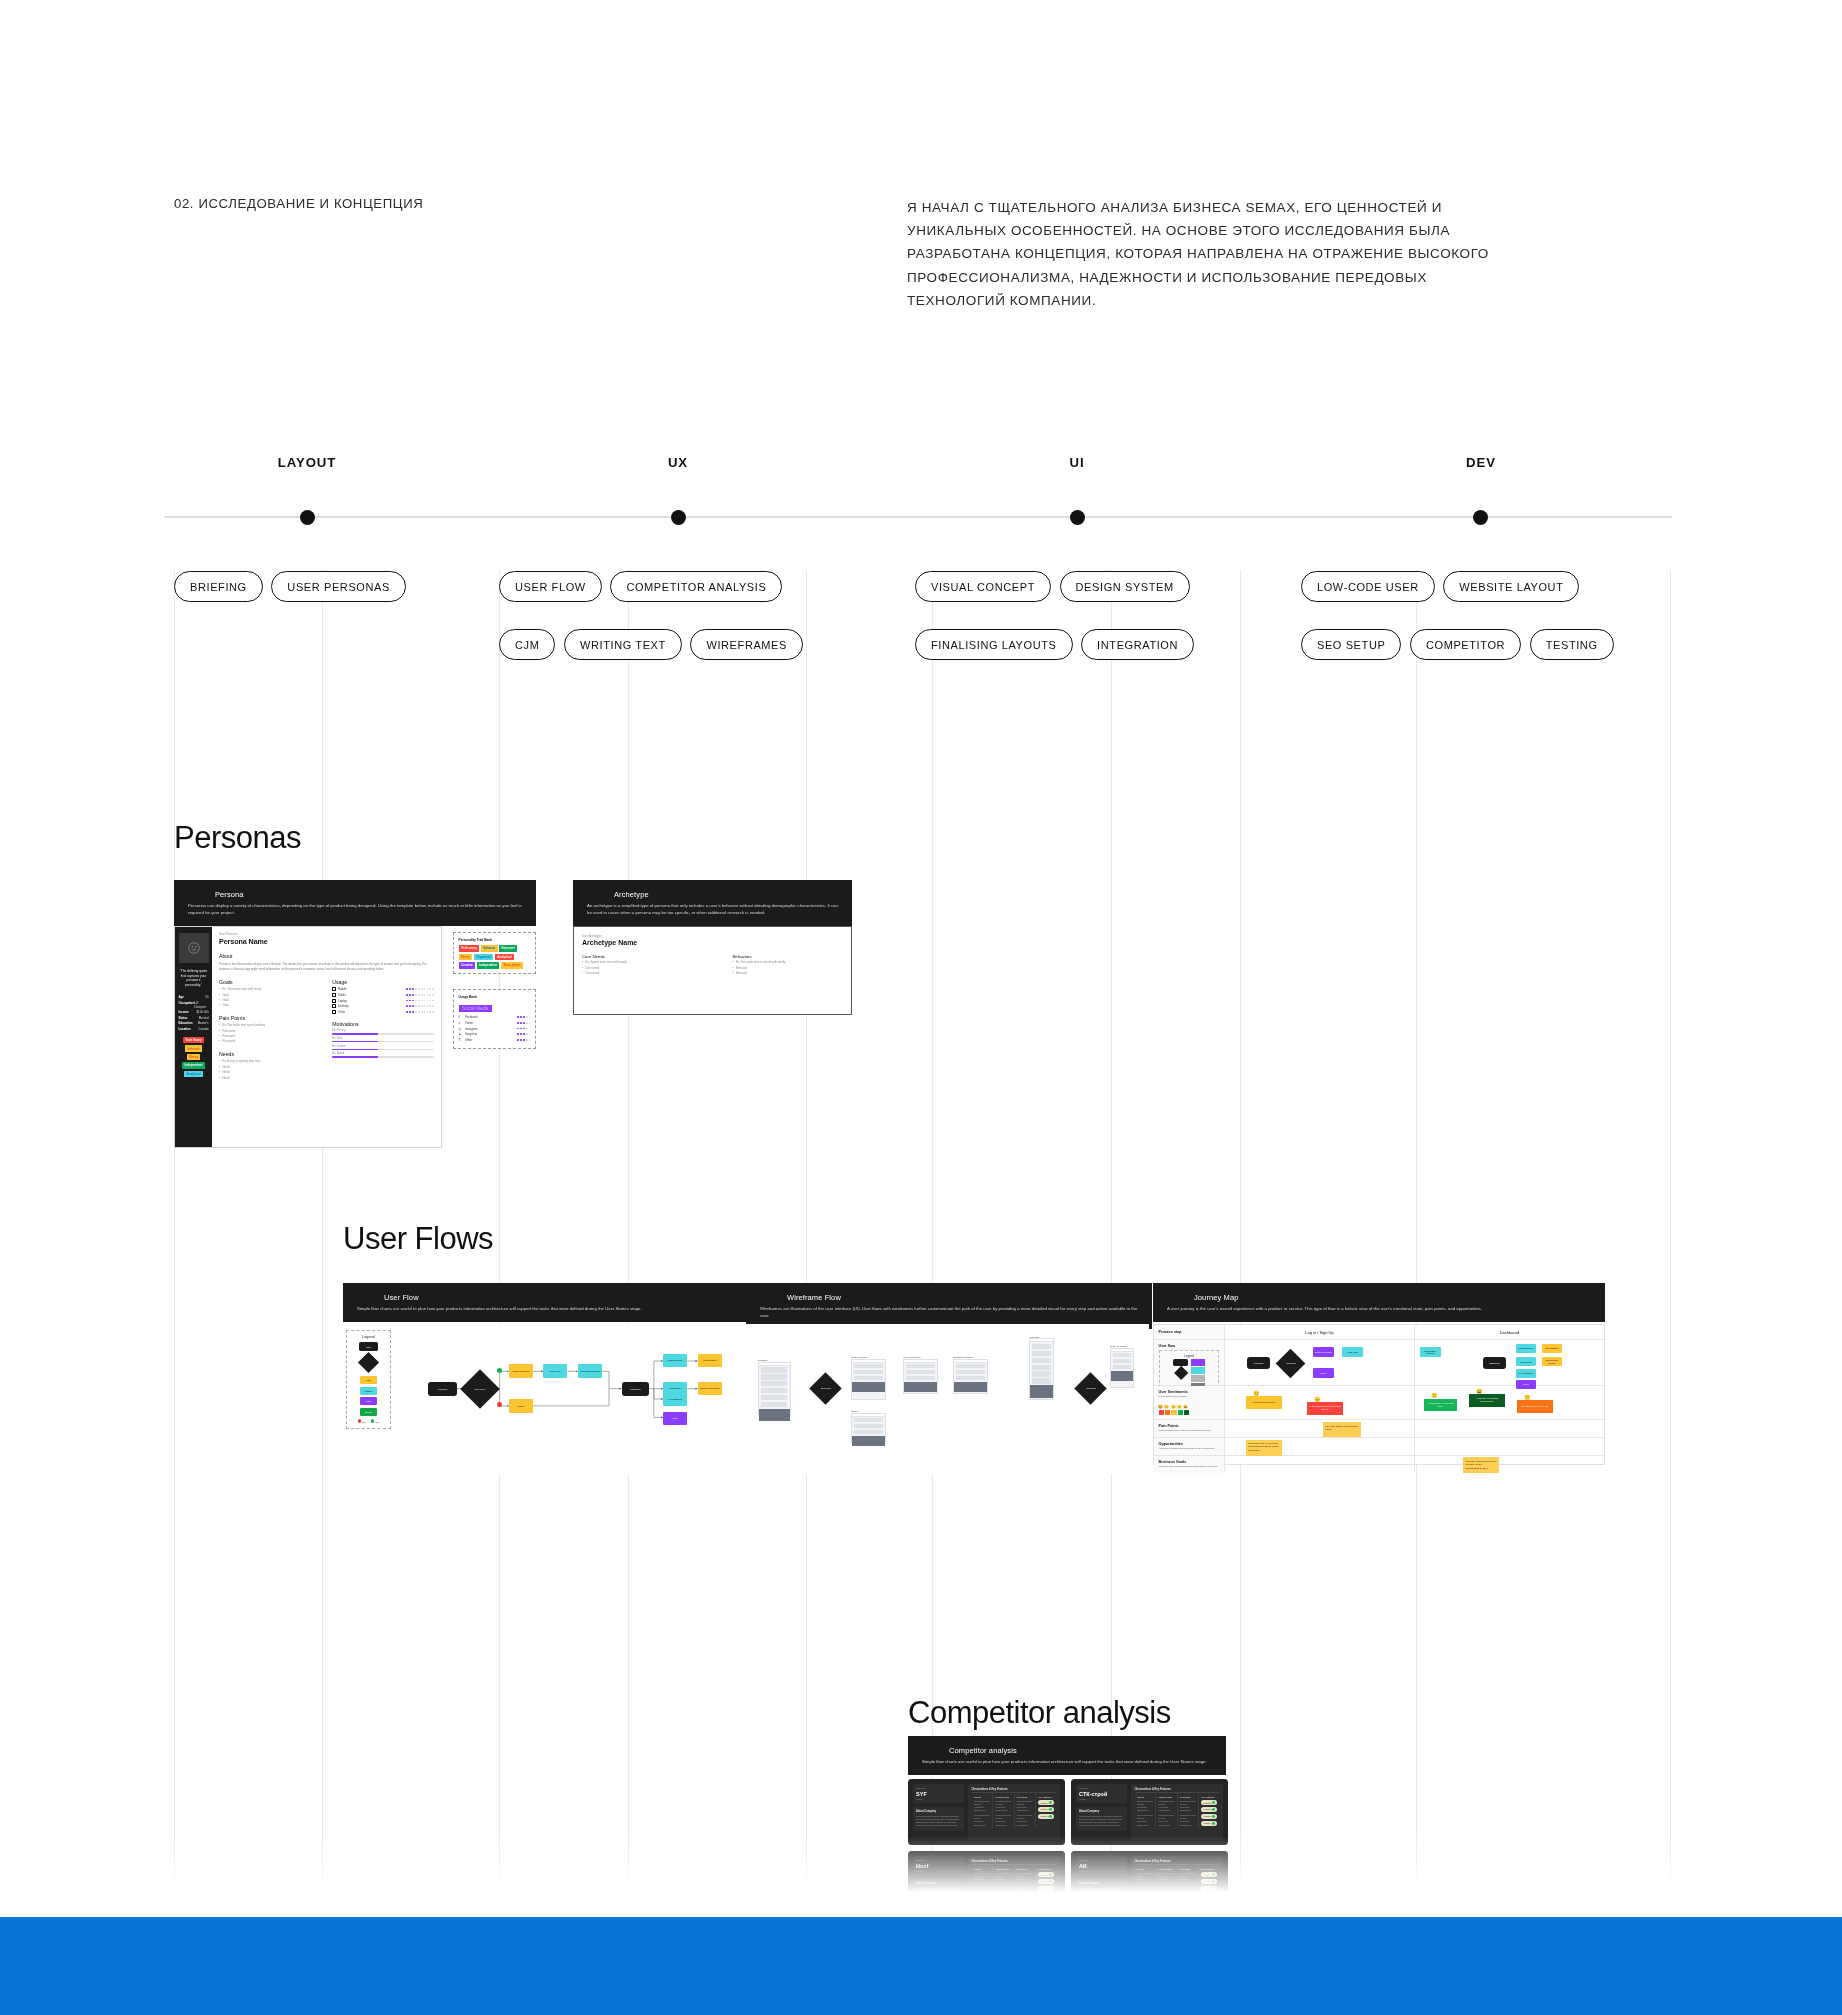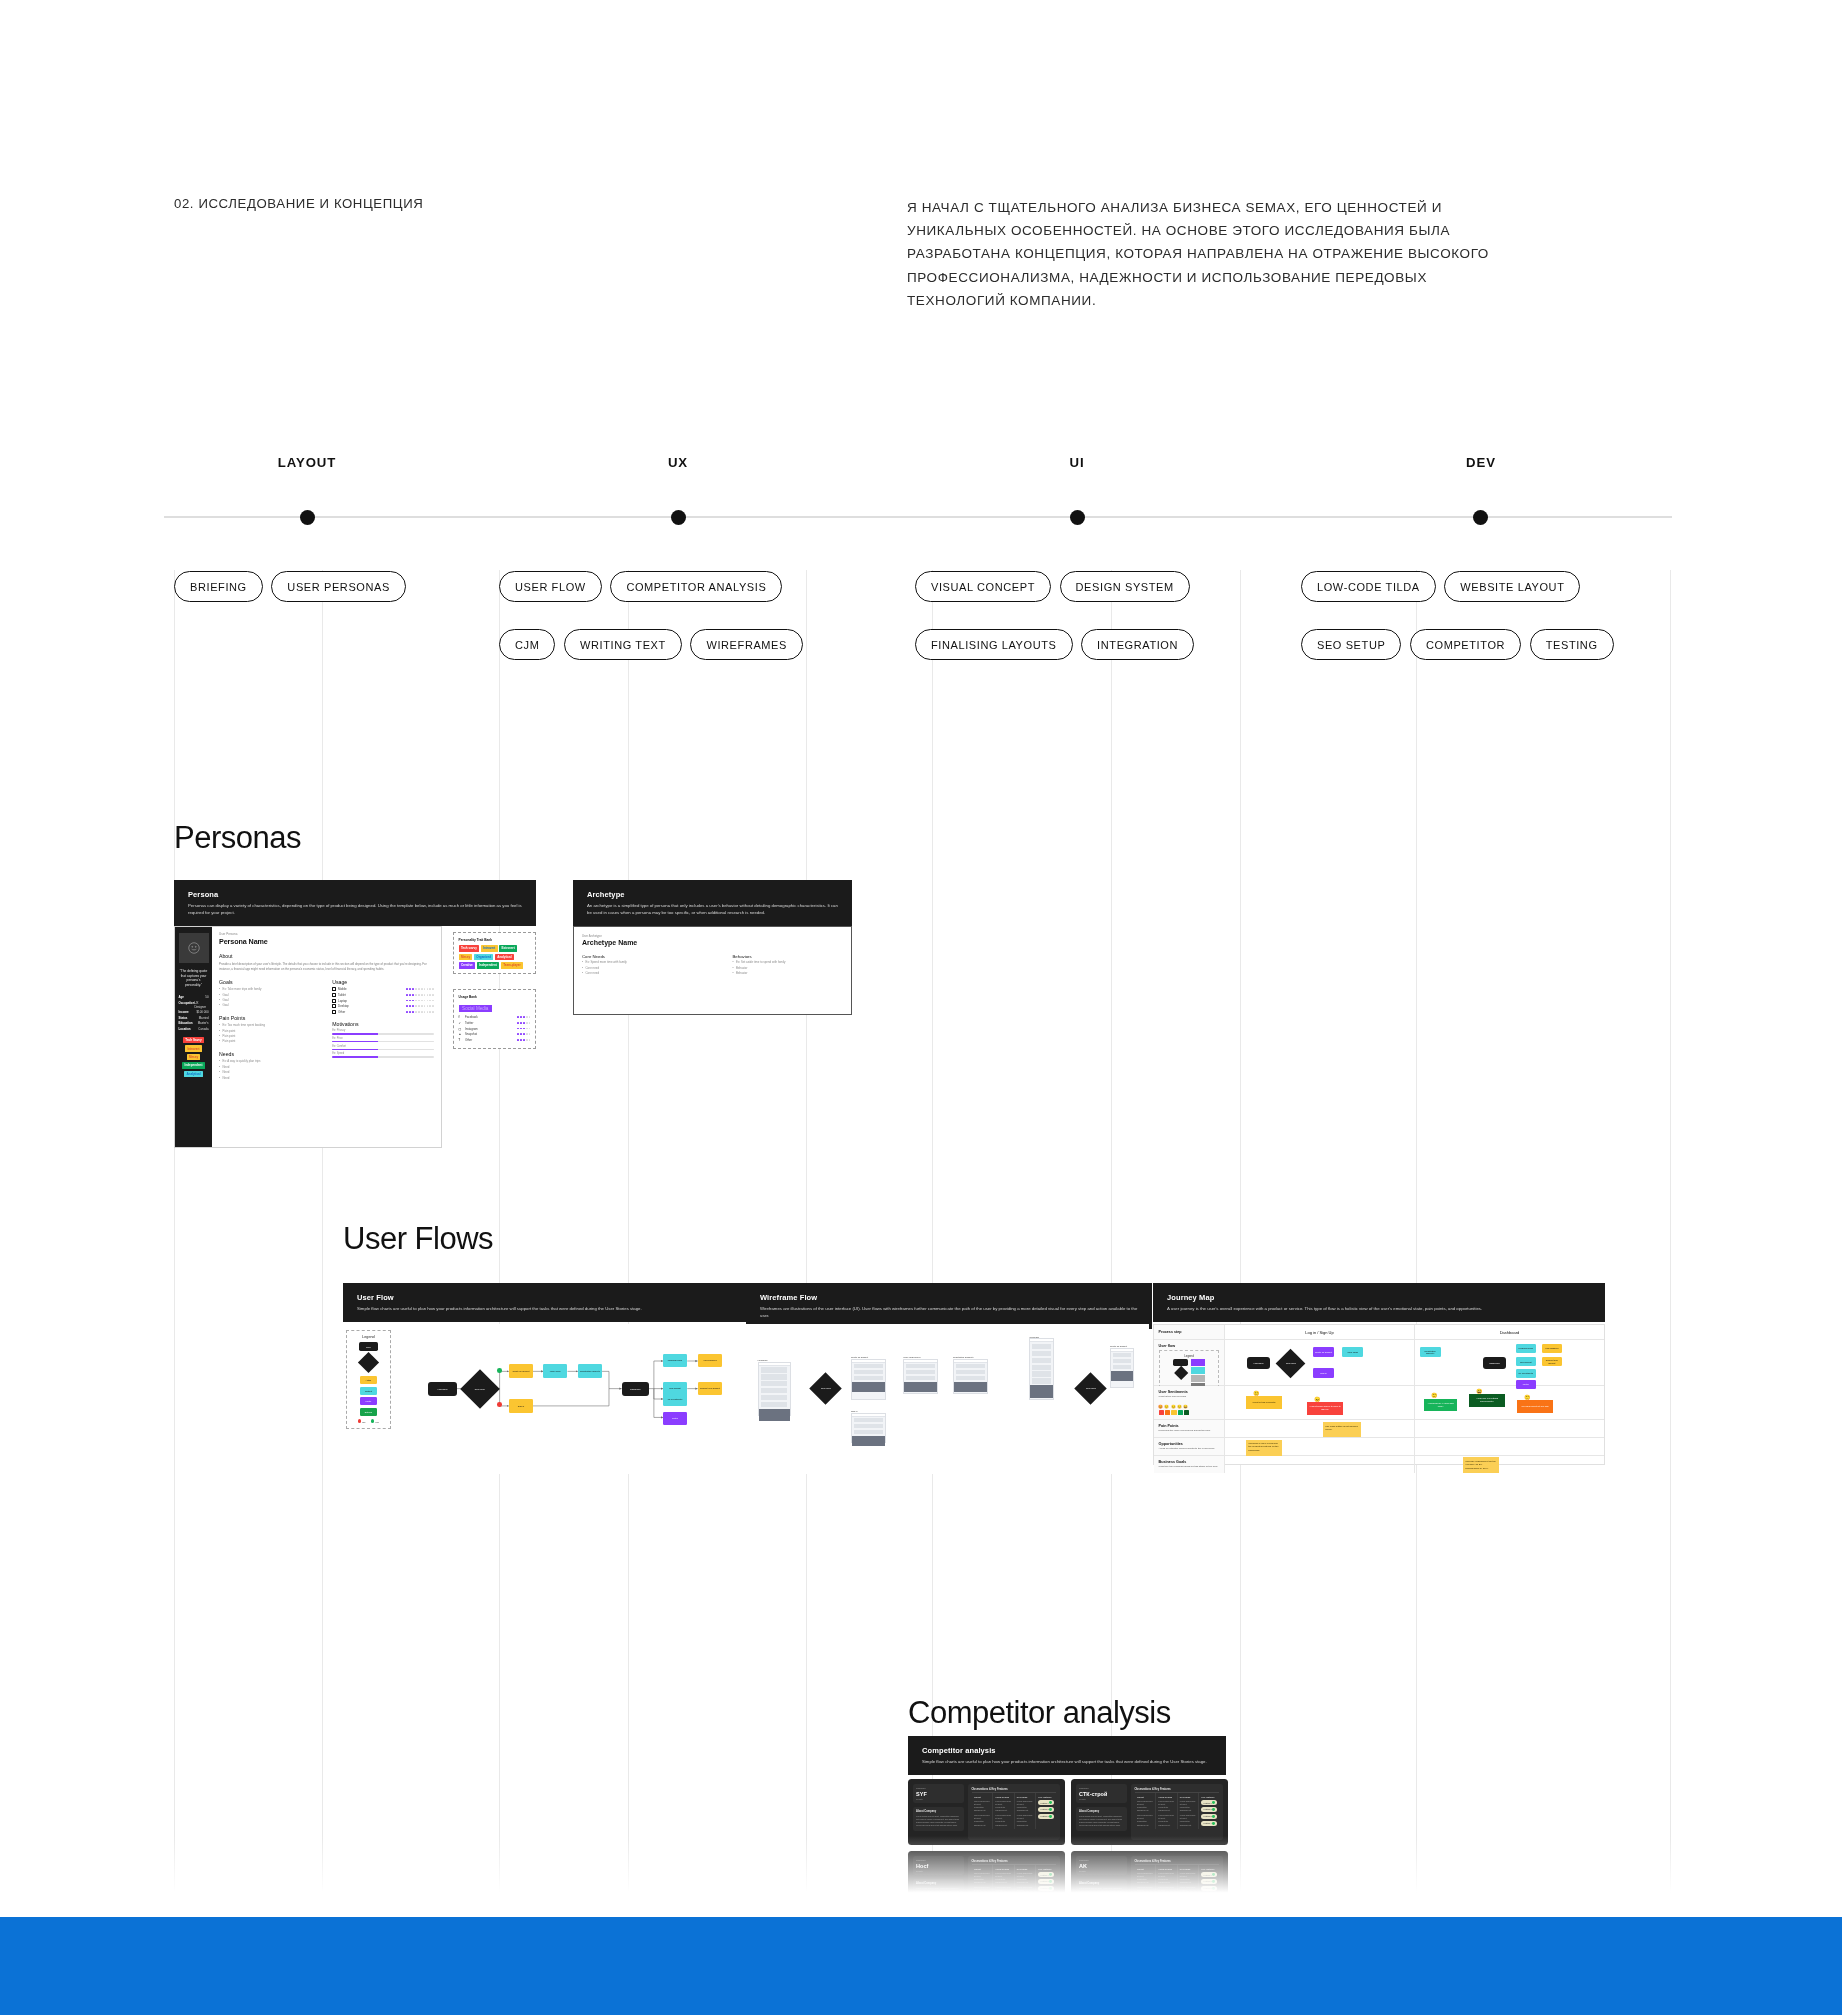--- a/index.html
+++ b/index.html
@@ -36,21 +36,21 @@
     border:0.9px solid #111; border-radius:23px;
     padding:8.6px 15px; font-size:11px; letter-spacing:0.6px;
     color:#111; background:#fff; white-space:nowrap; font-weight:400;
   }
 
   
   .sec-title { position:absolute; font-size:31px; font-weight:400; letter-spacing:-0.5px; color:#111; }
 
   
   .darkhead { position:absolute; background:#1b1b1b; color:#fff; padding:9.8px 14px; }
-  .darkhead .dh-t { font-size:7.5px; font-weight:700; letter-spacing:0.1px; margin-bottom:3.5px;}
+  .darkhead .dh-t { font-size:7.5px; font-weight:400; letter-spacing:0.1px; margin-bottom:3.5px;margin-left:27px;}
   .darkhead .dh-d { font-size:4.3px; line-height:1.65; color:#d7d7d7; font-weight:400;}
 
   
   .persona-card { position:absolute; display:flex; background:#fff; border:0.6px solid #d2d2d2; }
   .p-left { width:37px; background:#1b1b1b; padding:4.6px 3.5px; color:#fff; }
   .p-ava { width:30px; height:30px; background:#3a3a3a; margin:1.2px auto 0; display:flex; align-items:center; justify-content:center;}
   .p-ava svg { width:14px; height:14px; }
   .p-quote { font-size:3.2px; line-height:1.55; text-align:center; color:#e8e8e8; margin:5.8px 1.2px 7px; }
   .p-meta { font-size:2.9px; }
   .p-meta .row { display:flex; justify-content:space-between; margin-bottom:1.5px; }
@@ -196,21 +196,21 @@
       </div>
       <div class="pill-row" style="left: 915px; top: 571px;">
         <div class="pill">VISUAL CONCEPT</div>
         <div class="pill">DESIGN SYSTEM</div>
       </div>
       <div class="pill-row" style="left: 915px; top: 629px;">
         <div class="pill">FINALISING LAYOUTS</div>
         <div class="pill">INTEGRATION</div>
       </div>
       <div class="pill-row" style="left: 1301px; top: 571px;">
-        <div class="pill">LOW-CODE TILDA</div>
+        <div class="pill">LOW-CODE USER</div>
         <div class="pill">WEBSITE LAYOUT</div>
       </div>
       <div class="pill-row" style="left: 1301px; top: 629px;">
         <div class="pill">SEO SETUP</div>
         <div class="pill">COMPETITOR</div>
         <div class="pill">TESTING</div>
       </div>
     </div>
 
   <div class="sec-title" style="left:174px;top:820px;">Personas</div>

